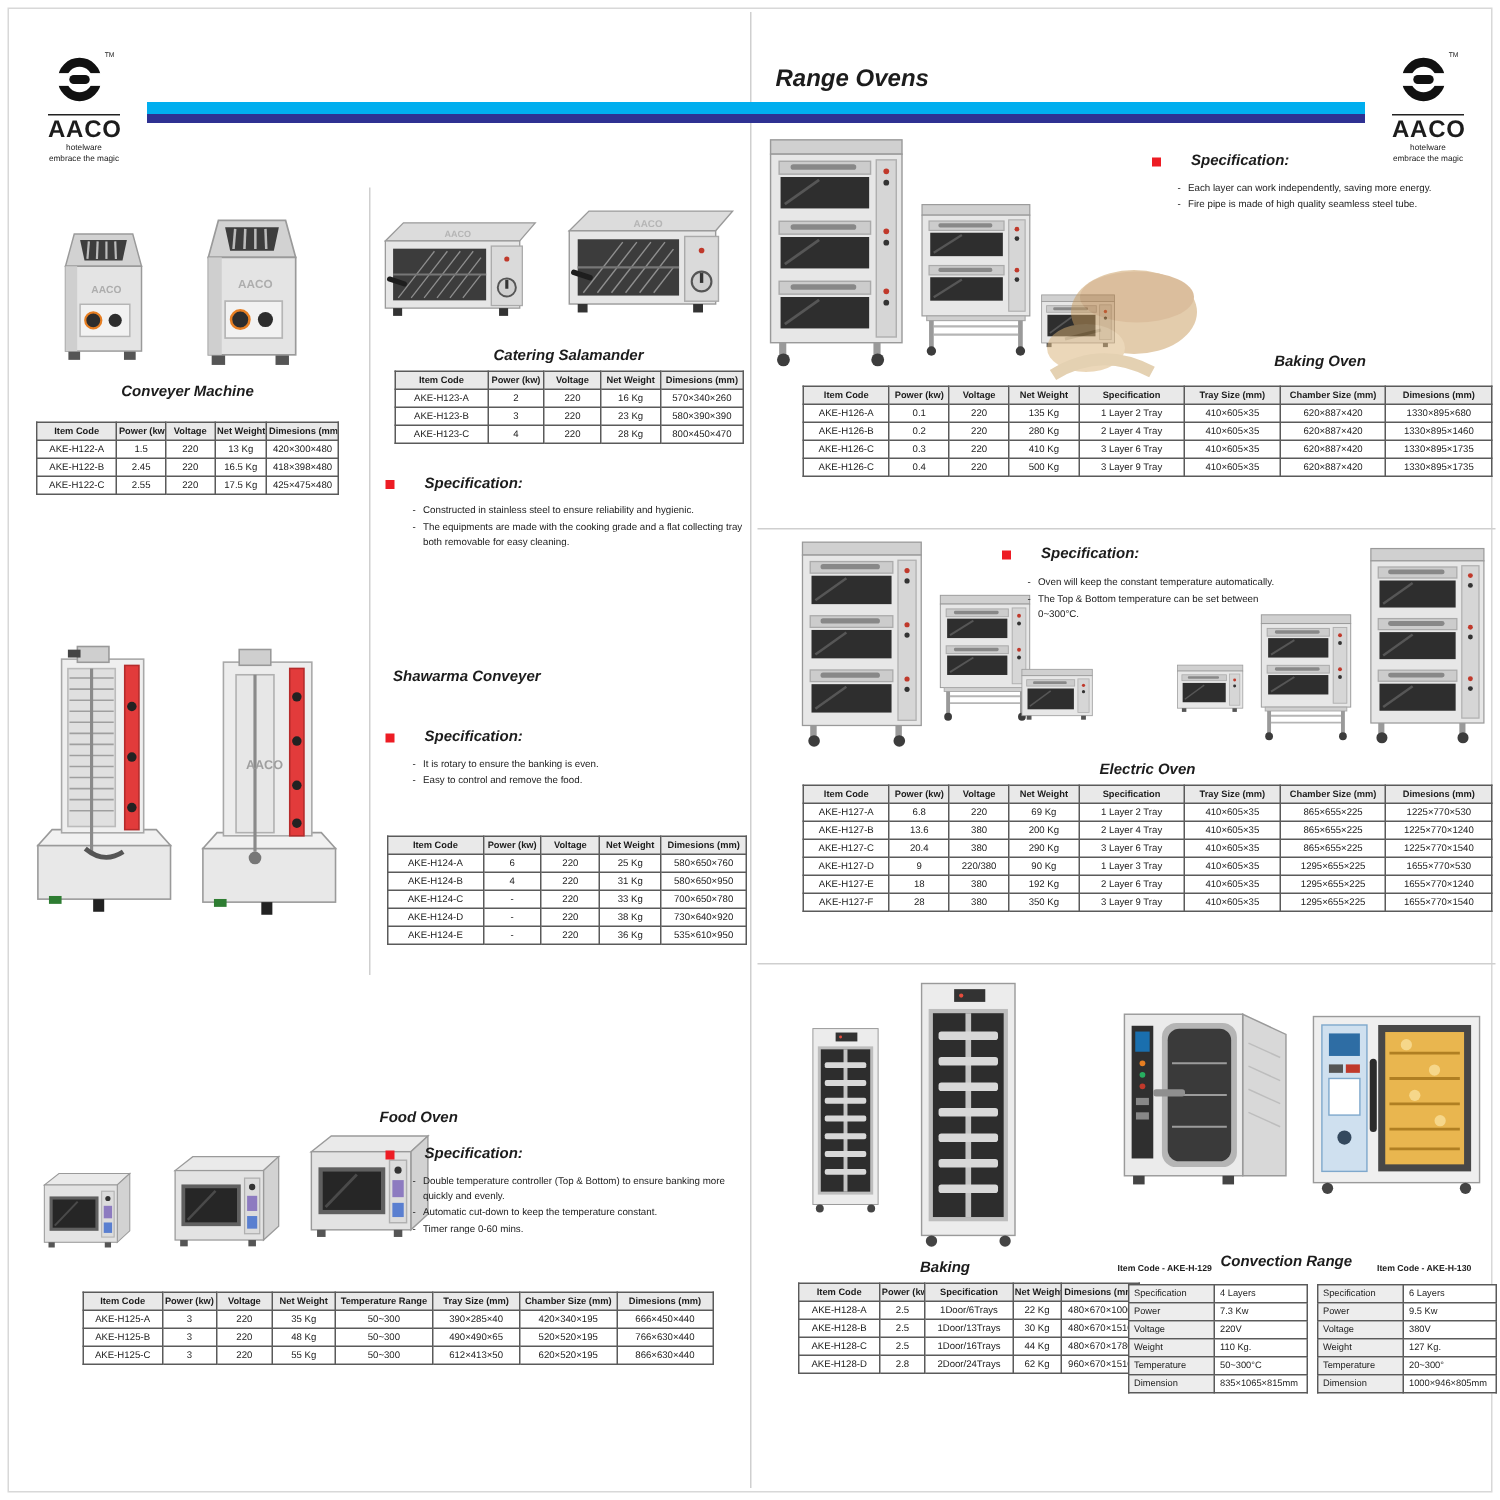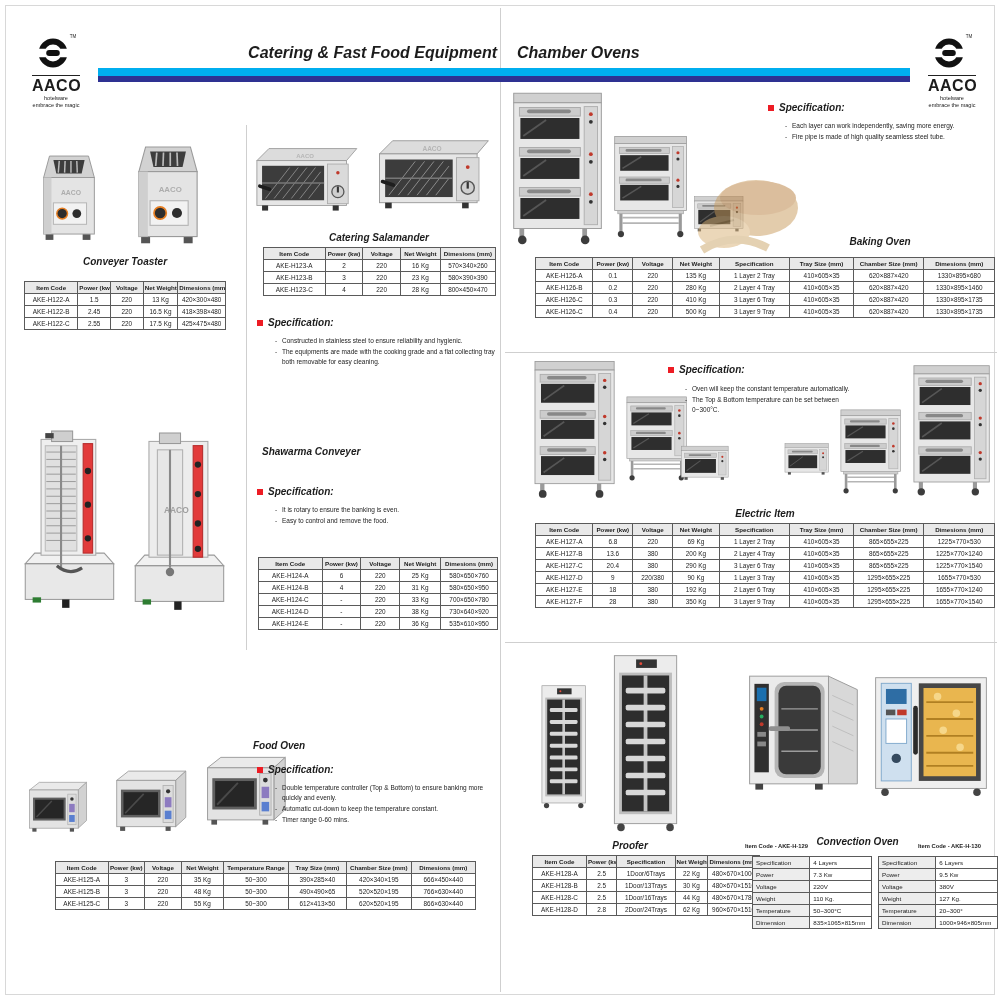--- a/index.html
+++ b/index.html
@@ -6,21 +6,21 @@
   #page{position:relative;width:1000px;height:1000px;background:#fff;overflow:hidden;
         font-family:"Liberation Sans",sans-serif;color:#1c1c1c}
   .frame{position:absolute;inset:5px;border:1px solid #d8d8d8;pointer-events:none}
   .line{position:absolute;background:#cfcfcf}
   .bar{position:absolute;left:98px;top:68px;width:812px;height:14px}
   .bar .light{height:8px;background:#00AEEF}
   .bar .dark{height:6px;background:#2E3192}
   .page-title{position:absolute;font-size:16px;font-weight:bold;font-style:italic;white-space:nowrap}
   .sec-title{position:absolute;font-size:10px;font-weight:bold;font-style:italic}
   .center{text-align:center}
-  .spec-head{position:absolute;font-size:10px;font-weight:bold;font-style:italic;display:flex;align-items:center;gap:5px}
+  .spec-head{position:absolute;font-size:10px;font-weight:bold;font-style:italic;display:flex;align-items:center;gap:20px}
   .sq{width:6px;height:6px;background:#ED1C24;display:inline-block;flex:0 0 auto}
   .spec-list{position:absolute;font-size:6.5px;line-height:1.55;color:#222}
   .spec-item{position:relative;padding-left:8px;margin-bottom:1px}
   .spec-item::before{content:"-";position:absolute;left:1px}
   table.data{position:absolute;border-collapse:collapse;table-layout:fixed;background:#fff;
              font-size:6.4px;border:1.5px solid #4a4a4a}
   table.data th{background:#e9e9e9;font-weight:bold;font-size:6.2px}
   table.data th,table.data td{border:1px solid #5a5a5a;text-align:center;padding:2px 1px;
              overflow:hidden;white-space:nowrap}
   .t5 th:nth-child(1){width:27%}.t5 th:nth-child(2){width:16%}.t5 th:nth-child(3){width:16%}
@@ -334,30 +334,29 @@
     <div>
       <svg width="34" height="34">
           <use href="#sym-logo"></use>
         </svg><span class="tm">TM</span>
     </div>
     <div class="brand-name">AACO</div>
     <div class="brand-tag">hotelware</div>
     <div class="brand-tag">embrace the magic</div>
   </div>
 
-  <div class="page-title" style="left:240px;top:44px;width:257px;text-align:right">Catering &amp; Fast Food Equipment</div>
-  <div class="page-title" style="left:517px;top:44px">Chamber Ovens</div>
+  <div class="page-title" style="left:517px;top:44px">Range Ovens</div>
 
   <div class="img" style="left:22px;top:130px">
     <svg width="215" height="122">
       <use href="#sym-toaster" x="8" y="18" width="78" height="98"></use>
       <use href="#sym-toaster" x="100" y="8" width="92" height="112"></use>
     </svg>
   </div>
-  <div class="sec-title center" style="left:25px;top:256px;width:200px">Conveyer Toaster</div>
+  <div class="sec-title center" style="left:25px;top:256px;width:200px">Conveyer Machine</div>
   <table class="data t5" style="left:24px;top:281px;width:202px">
       <thead>
         <tr>
           <th>Item Code</th>
           <th>Power (kw)</th>
           <th>Voltage</th>
           <th>Net Weight</th>
           <th>Dimesions (mm)</th>
         </tr>
       </thead>
@@ -657,21 +656,21 @@
     </svg>
   </div>
   <div class="spec-head" style="left:668px;top:364px">
     <span class="sq"></span>
     <span>Specification:</span>
   </div>
   <div class="spec-list" style="left:684px;top:384px;width:175px">
       <div class="spec-item">Oven will keep the constant temperature automatically.</div>
       <div class="spec-item">The Top &amp; Bottom temperature can be set between 0~300°C.</div>
     </div>
-  <div class="sec-title center" style="left:705px;top:508px;width:120px">Electric Item</div>
+  <div class="sec-title center" style="left:705px;top:508px;width:120px">Electric Oven</div>
   <table class="data t8" style="left:535px;top:523px;width:460px">
       <thead>
         <tr>
           <th>Item Code</th>
           <th>Power (kw)</th>
           <th>Voltage</th>
           <th>Net Weight</th>
           <th>Specification</th>
           <th>Tray Size (mm)</th>
           <th>Chamber Size (mm)</th>
@@ -741,21 +740,21 @@
         </tr>
       </tbody>
     </table>
 
   <div class="img" style="left:530px;top:646px">
     <svg width="170" height="190">
       <use href="#sym-proofer" x="6" y="16" width="56" height="168"></use>
       <use href="#sym-proofer" x="70" y="4" width="92" height="184"></use>
     </svg>
   </div>
-  <div class="sec-title center" style="left:595px;top:840px;width:70px">Proofer</div>
+  <div class="sec-title center" style="left:595px;top:840px;width:70px">Baking</div>
   <table class="data t5p" style="left:532px;top:855px;width:228px">
       <thead>
         <tr>
           <th>Item Code</th>
           <th>Power (kw)</th>
           <th>Specification</th>
           <th>Net Weight</th>
           <th>Dimesions (mm)</th>
         </tr>
       </thead>
@@ -791,21 +790,21 @@
       </tbody>
     </table>
 
   <div class="img" style="left:735px;top:648px">
     <svg width="262" height="182">
       <use href="#sym-conv1" x="5" y="12" width="125" height="140"></use>
       <use href="#sym-conv2" x="135" y="15" width="122" height="142"></use>
     </svg>
   </div>
   <div class="code-label" style="left:745px;top:843px">Item Code - AKE-H-129</div>
-  <div class="sec-title center" style="left:795px;top:836px;width:125px">Convection Oven</div>
+  <div class="sec-title center" style="left:795px;top:836px;width:125px">Convection Range</div>
   <div class="code-label" style="left:918px;top:843px">Item Code - AKE-H-130</div>
   <table class="data kv" style="left:752px;top:856px;width:120px">
       <tbody>
         <tr>
           <td>Specification</td>
           <td>4 Layers</td>
         </tr>
         <tr>
           <td>Power</td>
           <td>7.3 Kw</td>

